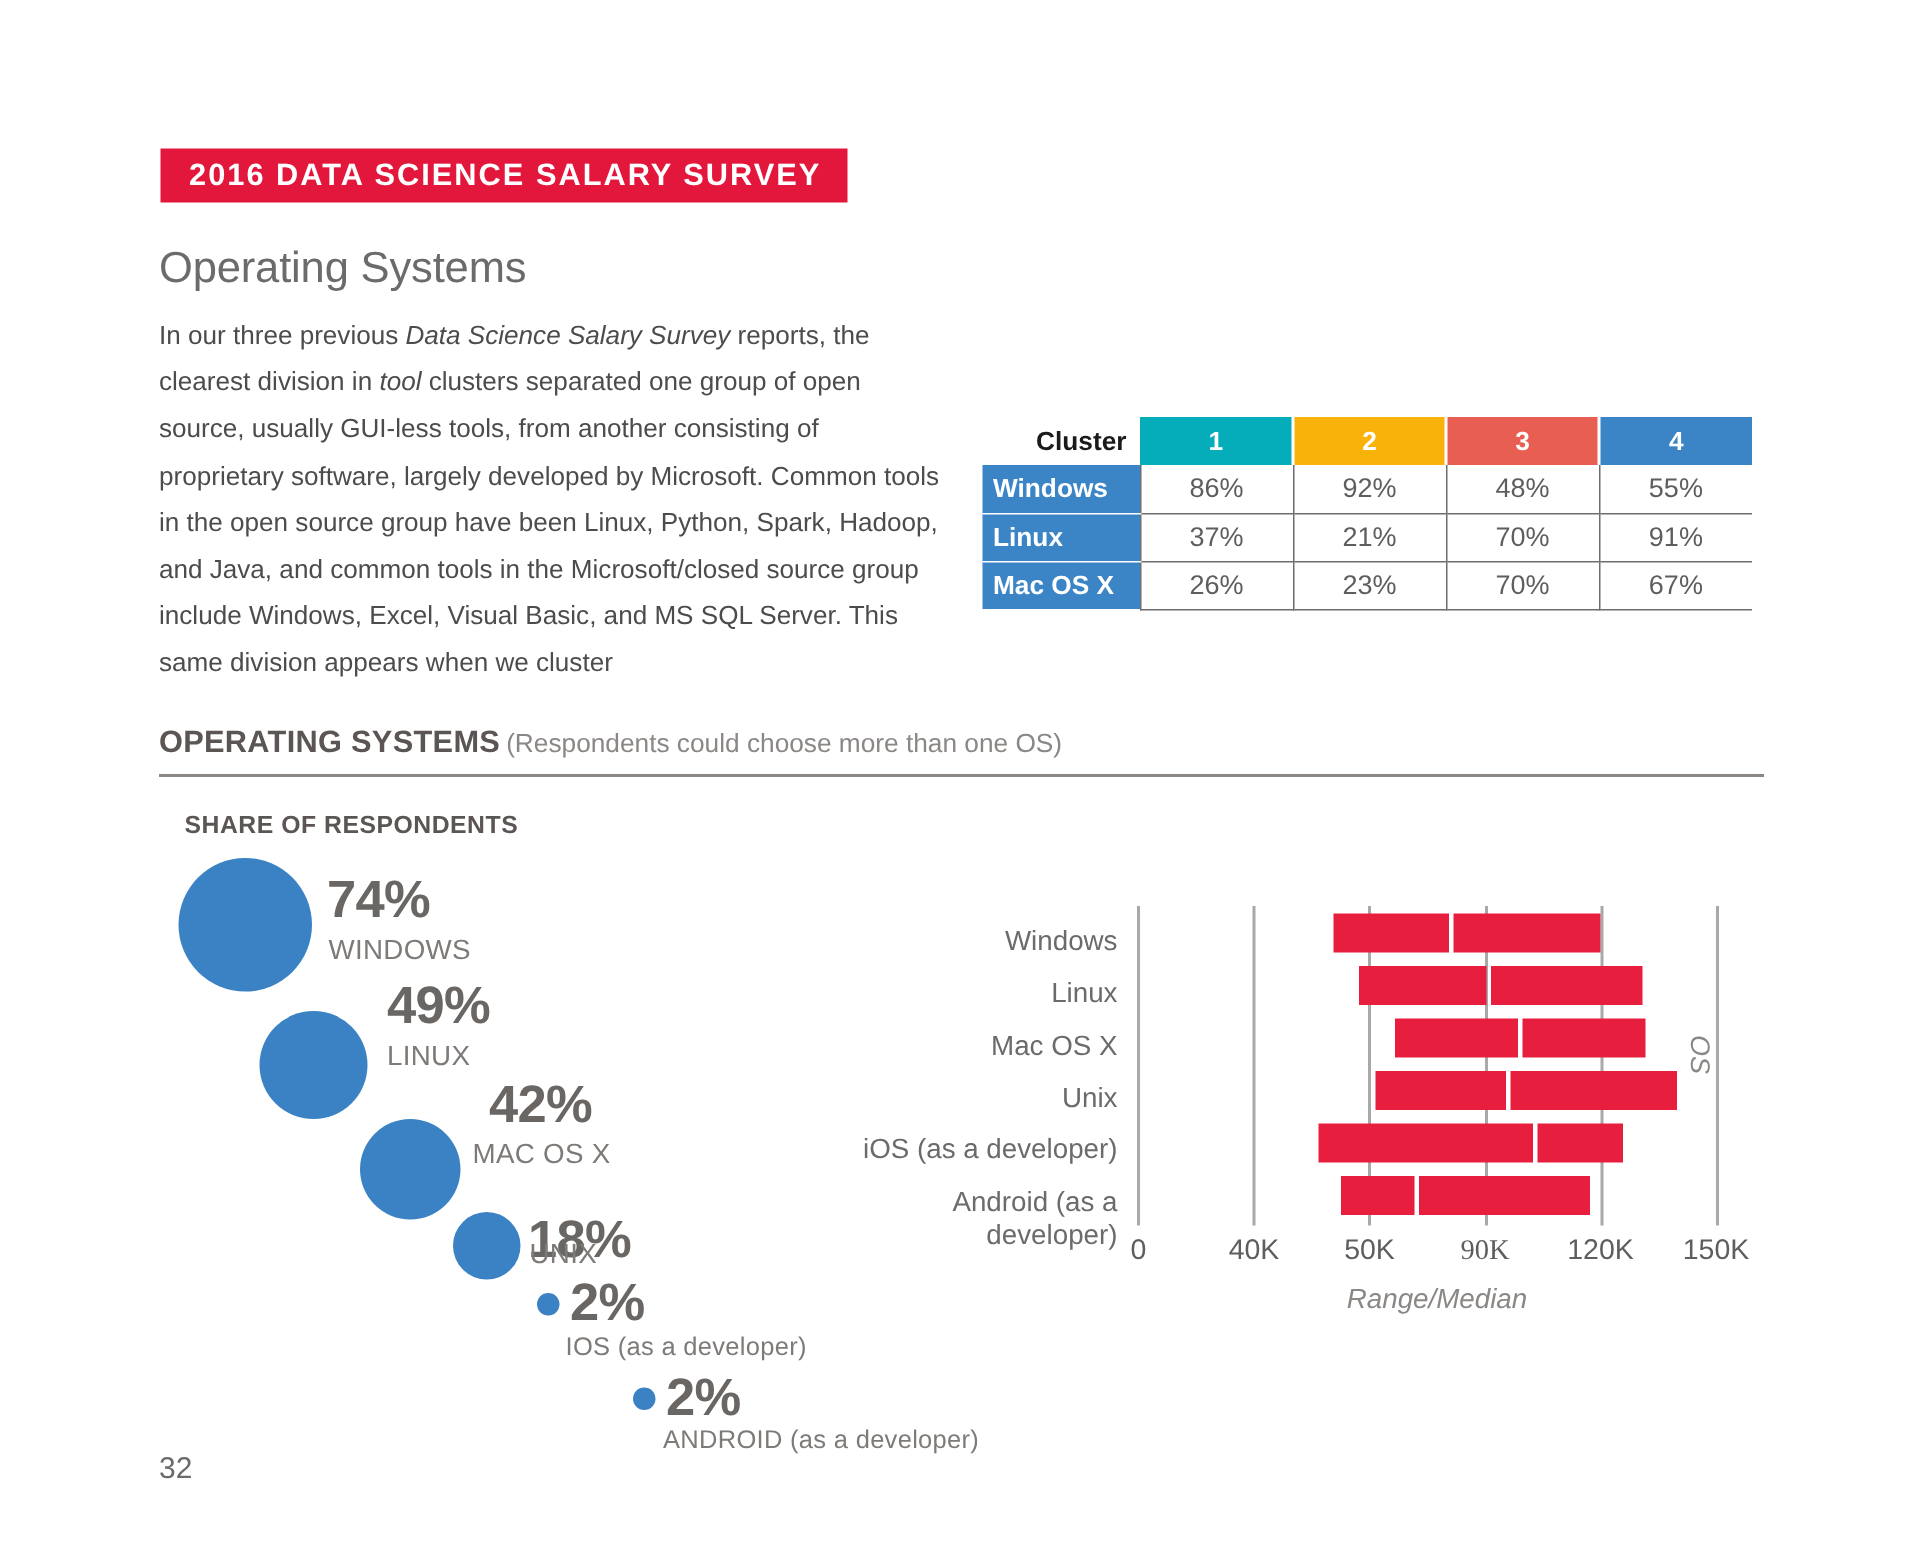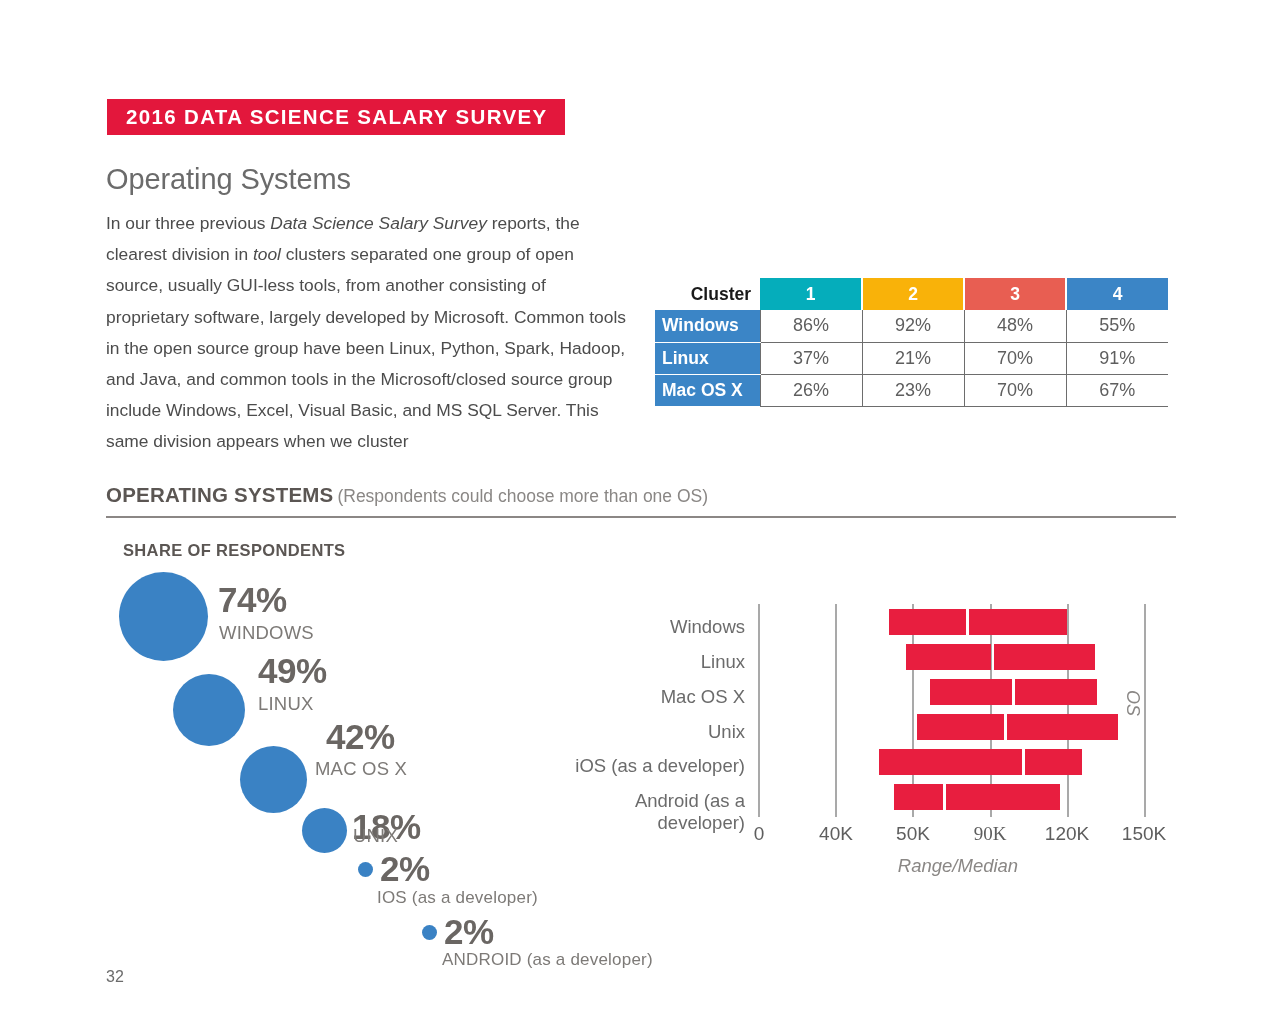--- a/index.html
+++ b/index.html
@@ -171,21 +171,21 @@
   #osAxis {
     position: absolute; left: 1143px; top: 690px;
     font-size: 18px; font-style: italic; color: #8a8785;
     transform: rotate(90deg);
     transform-origin: left top;
   }
 
   
   #pageNum {
     position: absolute; left: 106px; top: 968px;
-    font-size: 16px; color: #6b6b6b;
+    font-size: 20px; color: #6b6b6b;
   }
 </style>
 </head>
 <body>
 
 <div id="page">
 
   <div id="banner" style="background: rgb(227, 23, 60);">
     <span class="btxt">2016 DATA SCIENCE SALARY SURVEY</span>
   </div>

